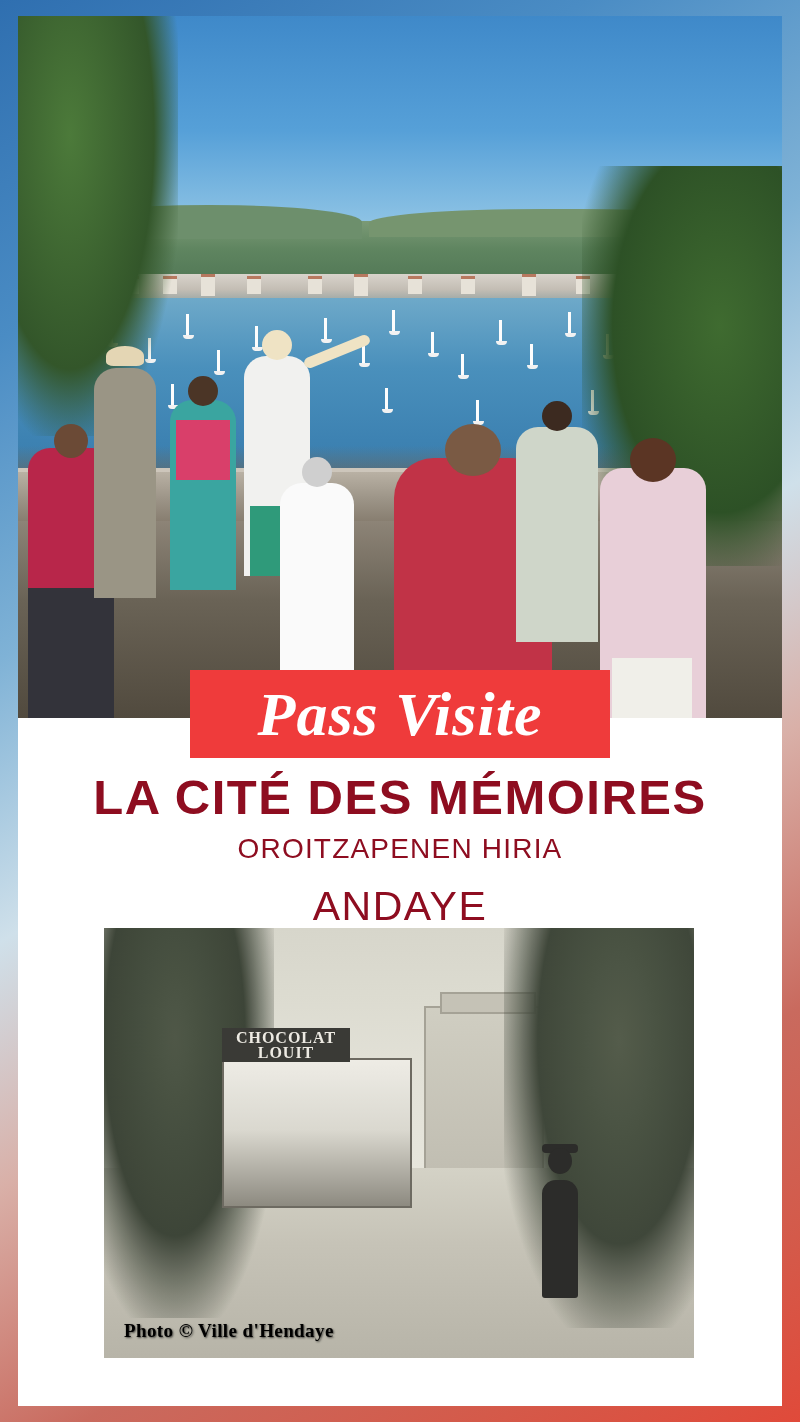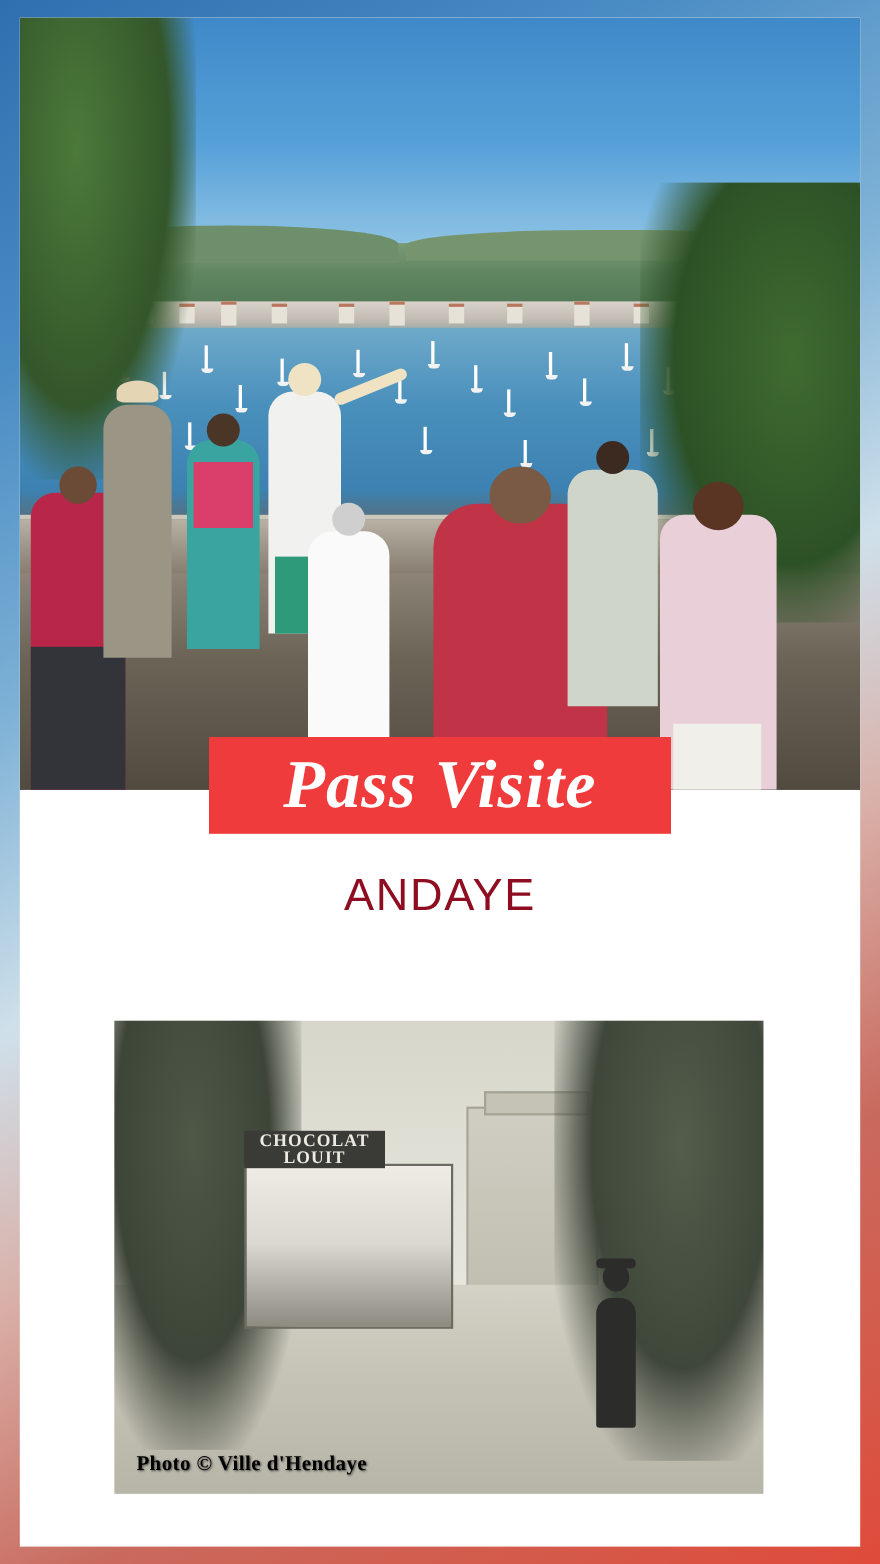--- a/index.html
+++ b/index.html
@@ -303,20 +303,22 @@
       <div class="p-head" style="background:#5b3524;top:-30px;width:46px;height:44px;"></div>
       <div style="position:absolute;bottom:0;left:12px;width:80px;height:60px;background:#f0efe9;"></div>
     </div>
   </div>
 
   <div class="banner">
     <span class="banner-text">Pass Visite</span>
   </div>
 
   <div class="titles">
+    <div class="title-main">LA CITÉ DES MÉMOIRES</div>
+    <div class="title-sub">OROITZAPENEN HIRIA</div>
     <div class="title-city">ANDAYE</div>
   </div>
 
   <div class="postcard">
     <div class="pc-sky"></div>
     <div class="pc-building"></div>
     <div class="pc-road"></div>
     <div class="pc-trees-l"></div>
     <div class="pc-trees-r"></div>
     <div class="pc-tram"></div>

